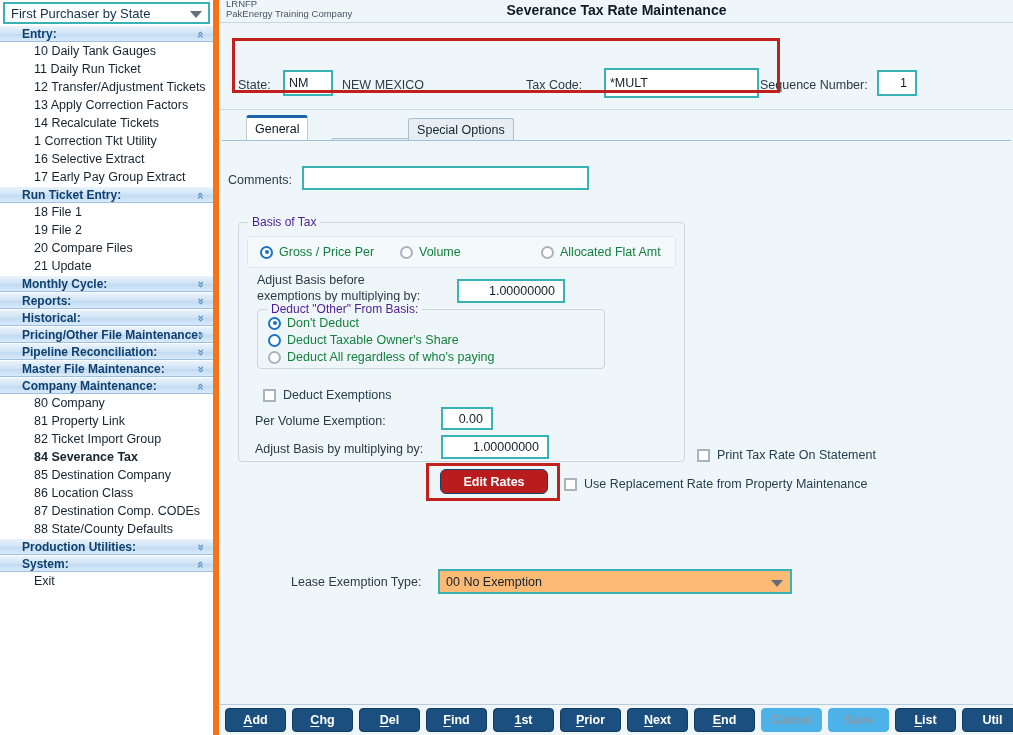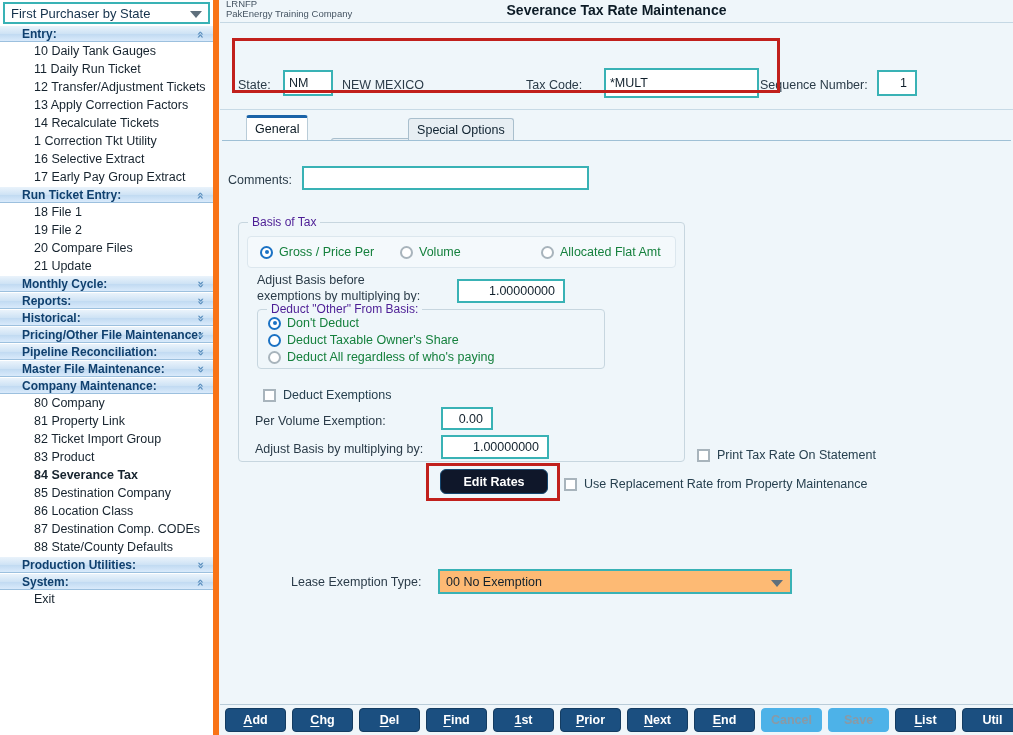--- a/index.html
+++ b/index.html
@@ -226,21 +226,21 @@
     border: 2px solid #a8b4bc;
     background: #fff;
     margin-right: 7px; flex: none;
   }
 
   #deduct-group { left: 18px; top: 86px; width: 348px; height: 60px; }
 
   #edit-rates-btn {
     position: absolute; left: 438px; top: 468px;
     width: 108px; height: 25px;
-    background: #0f172a;
+    background: #b91c1c;
     border: 1px solid #14456d;
     border-radius: 6px;
     color: #ffffff;
     font-size: 12.5px; font-weight: bold;
     display: flex; align-items: center; justify-content: center;
     cursor: pointer;
   }
   #lease-select {
     position: absolute; left: 436px; top: 568px;
     width: 354px; height: 25px;
@@ -349,21 +349,20 @@
           <span class="chev" style="transform: rotate(90deg); display: inline-block;">»</span>
         </div>
         <div class="grp-header">
           <span>Company Maintenance:</span>
           <span class="chev" style="transform: rotate(-90deg); display: inline-block;">»</span>
         </div>
         <div class="grp-items">
           <div class="nav-item">80 Company</div>
           <div class="nav-item">81 Property Link</div>
           <div class="nav-item">82 Ticket Import Group</div>
-          <div class="nav-item">83 Product</div>
           <div class="nav-item selected">84 Severance Tax</div>
           <div class="nav-item">85 Destination Company</div>
           <div class="nav-item">86 Location Class</div>
           <div class="nav-item">87 Destination Comp. CODEs</div>
           <div class="nav-item">88 State/County Defaults</div>
         </div>
         <div class="grp-header">
           <span>Production Utilities:</span>
           <span class="chev" style="transform: rotate(90deg); display: inline-block;">»</span>
         </div>

